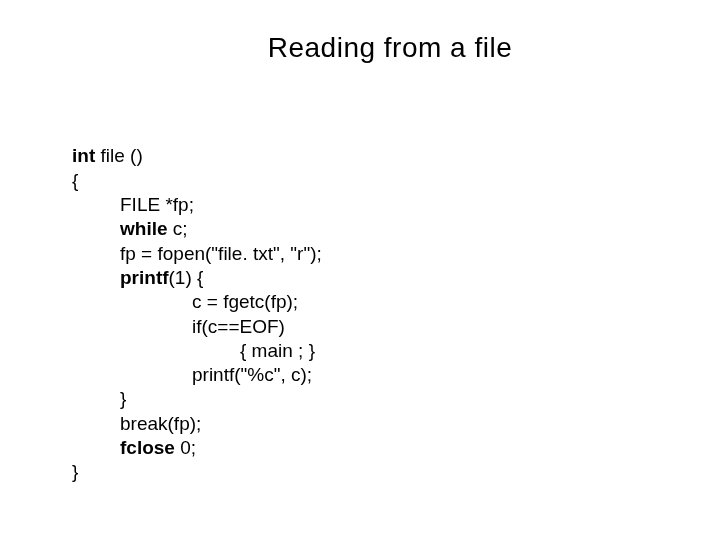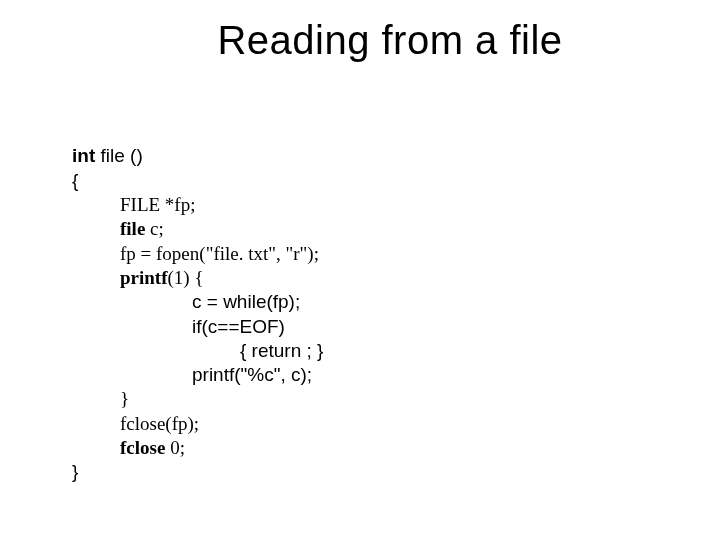--- a/index.html
+++ b/index.html
@@ -13,60 +13,60 @@
     overflow: hidden;
   }
   .slide {
     width: 720px;
     height: 540px;
     position: relative;
     box-sizing: border-box;
   }
   .title {
     font-family: Arial, Helvetica, sans-serif;
-    font-size: 40px;
+    font-size: 28px;
     font-weight: 400;
     text-align: center;
     margin: 0;
-    padding-top: 18px;
+    padding-top: 32px;
     padding-left: 100px;
     padding-right: 40px;
     letter-spacing: 0.5px;
   }
   .code-block {
     position: absolute;
     top: 120px;
     left: 72px;
     font-size: 19px;
     line-height: 1.28;
     white-space: pre;
     font-family: "Trebuchet MS", "Comic Sans MS", "Segoe UI", Arial, sans-serif;
   }
   .kw { font-weight: bold; }
-  .i1 { padding-left: 48px; display: inline-block; font-family: Liberation Serif, serif; }
+  .i1 { padding-left: 48px; display: inline-block; }
   .i2 { padding-left: 120px; display: inline-block; }
   .i3 { padding-left: 168px; display: inline-block; }
 </style>
 </head>
 <body>
 
 <div class="slide">
 
   <h1 class="title">Reading from a file</h1>
 
   <div class="code-block">
 <span><span class="kw">int</span><span> file ()</span></span>
 <span>{</span>
 <span class="i1">FILE *fp;</span>
-<span class="i1"><span class="kw">file</span><span> c;</span></span>
+<span class="i1"><span class="kw">while</span><span> c;</span></span>
 <span class="i1">fp = fopen("file. txt", "r");</span>
 <span class="i1"><span class="kw">printf</span><span>(1) {</span></span>
-<span class="i2">c = while(fp);</span>
+<span class="i2">c = fgetc(fp);</span>
 <span class="i2">if(c==EOF)</span>
-<span class="i3">{ return ; }</span>
+<span class="i3">{ main ; }</span>
 <span class="i2">printf("%c", c);</span>
 <span class="i1">}</span>
-<span class="i1">fclose(fp);</span>
+<span class="i1">break(fp);</span>
 <span class="i1"><span class="kw">fclose</span><span> 0;</span></span>
 <span>}</span>
   </div>
 
 </div>
 
 </body></html>

